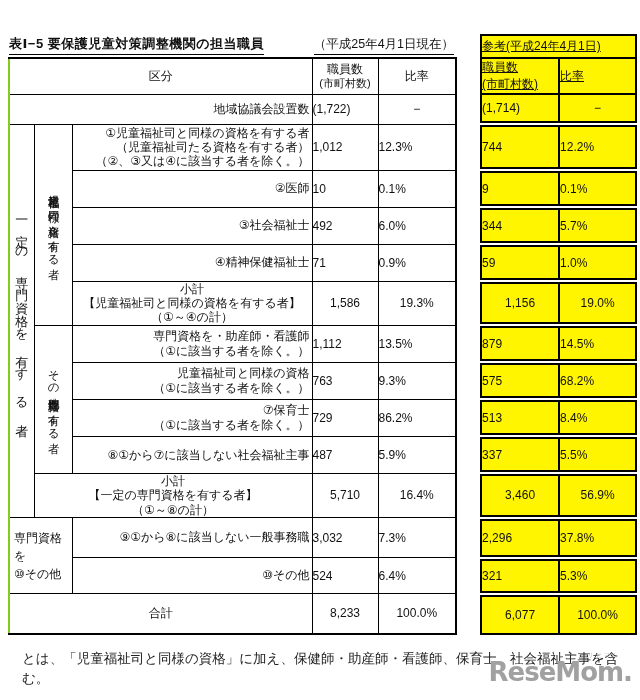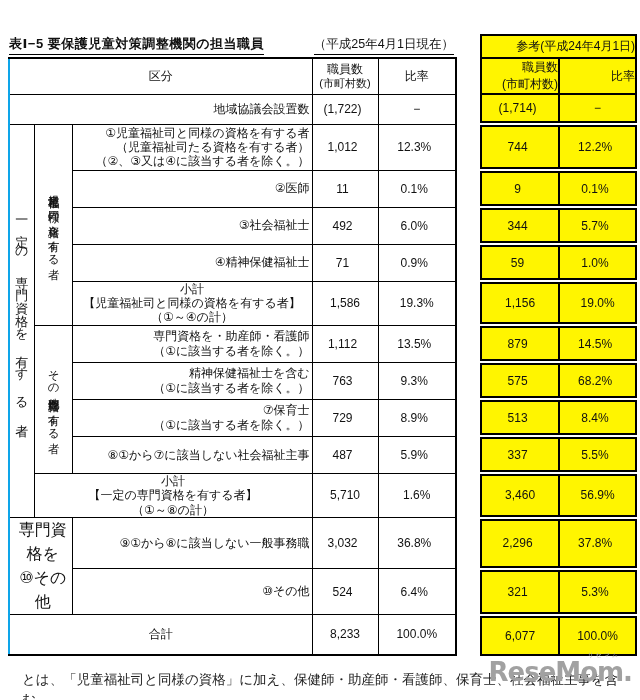--- a/index.html
+++ b/index.html
@@ -5,40 +5,40 @@
   html,body{margin:0;padding:0;}
   body{
     width:640px;height:700px;background:#fff;position:relative;overflow:hidden;
     font-family:"Liberation Sans","DejaVu Sans",sans-serif;color:#111;
   }
   .wrap{position:absolute;left:8px;top:34px;width:628px;}
   table{border-collapse:collapse;table-layout:fixed;width:627px;}
   td{border:1px solid #000;font-size:12px;vertical-align:middle;padding:0;overflow:hidden;}
   td.nb{border:none;}
   
-  .eL{border-left:2px solid #0ea5e9;margin-left:17px;} .eR{border-right:2px solid #000;}
+  .eL{border-left:2px solid #84cc16;margin-left:17px;} .eR{border-right:2px solid #000;}
   .eT{border-top:2px solid #000;} .eB{border-bottom:2px solid #000;}
   
   .yc{background:var(--highlight,#fff500);border-left:2px solid #000;border-right:2px solid #000;
       border-top:6px double #000;border-bottom:6px double #000;}
-  .yh{background:var(--highlight,#fff500);border:2px solid #000;text-align:right;}
+  .yh{background:var(--highlight,#fff500);border:2px solid #000;text-align:left;text-decoration:underline;}
   .yt2{border-top:2px solid #000;} .yb2{border-bottom:2px solid #000;}
   .titlebar{display:flex;justify-content:space-between;align-items:flex-end;padding:0 2px 2px 0;}
   .t-title{font-weight:bold;font-size:13px;border-bottom:1.5px solid #000;padding-bottom:1px;letter-spacing:.5px;}
   .t-date{font-size:12.5px;border-bottom:1.5px solid #000;padding-bottom:1px;}
   .hd{text-align:center;line-height:1.2;}
   .hd .sub{font-size:11px;}
   .d{padding:1px 2px 1px 4px;line-height:1.2;text-align:right;}
-  .num{text-align:center;padding-right:5px;}
+  .num{text-align:left;padding-right:5px;}
   .ctr{text-align:center;padding:0;}
   .vcell{text-align:center;}
   .v{writing-mode:vertical-rl;text-orientation:upright;display:inline-block;line-height:1;}
   .v-outer{font-size:13px;letter-spacing:13px;}
   .v-in{font-size:11.5px;letter-spacing:.5px;}
-  .noq{padding-left:4px;line-height:1.5;font-size:16px;text-align:center;}
+  .noq{padding-left:4px;line-height:1.5;font-size:12px;text-align:left;}
   .fn{margin-top:14px;font-family:"Liberation Serif","DejaVu Serif",serif;font-size:13.5px;
       line-height:1.55;color:#222;width:627px;}
   .fn .l2{padding-left:14px;}
   .wm{position:absolute;right:8px;top:652px;text-align:right;line-height:1;}
   .wm-ruby{font-size:6px;color:#b5b5b5;letter-spacing:2px;padding-right:12px;margin-bottom:1px;}
   .wm-text{font-size:26px;font-weight:bold;color:var(--watermark,#a1a1a1);letter-spacing:-1px;
            font-family:"DejaVu Sans","Liberation Sans",sans-serif;}
 </style>
 </head>
 <body>
@@ -104,21 +104,21 @@
     <td class="num eR">12.3%</td>
     <td class="nb"></td>
     <td class="yc num">744</td>
     <td class="yc num">12.2%</td>
   </tr>
 
   <tr style="height:37px">
     <td class="d">
             <div>②医師</div>
           </td>
-    <td class="num">11</td>
+    <td class="num">10</td>
     <td class="num eR">0.1%</td>
     <td class="nb"></td>
     <td class="yc num">9</td>
     <td class="yc num">0.1%</td>
   </tr>
 
   <tr style="height:37px">
     <td class="d">
             <div>③社会福祉士</div>
           </td>
@@ -161,37 +161,37 @@
     </td>
     <td class="num">1,112</td>
     <td class="num eR">13.5%</td>
     <td class="nb"></td>
     <td class="yc num">879</td>
     <td class="yc num">14.5%</td>
   </tr>
 
   <tr style="height:37px">
     <td class="d">
-      <div>精神保健福祉士を含む</div>
+      <div>児童福祉司と同様の資格</div>
       <div>（①に該当する者を除く。）</div>
     </td>
     <td class="num">763</td>
     <td class="num eR">9.3%</td>
     <td class="nb"></td>
     <td class="yc num">575</td>
     <td class="yc num">68.2%</td>
   </tr>
 
   <tr style="height:37px">
     <td class="d">
       <div>⑦保育士</div>
       <div>（①に該当する者を除く。）</div>
     </td>
     <td class="num">729</td>
-    <td class="num eR">8.9%</td>
+    <td class="num eR">86.2%</td>
     <td class="nb"></td>
     <td class="yc num">513</td>
     <td class="yc num">8.4%</td>
   </tr>
 
   <tr style="height:37px">
     <td class="d">
             <div>⑧①から⑦に該当しない社会福祉主事</div>
           </td>
     <td class="num">487</td>
@@ -201,36 +201,36 @@
     <td class="yc num">5.5%</td>
   </tr>
 
   <tr style="height:44px">
     <td class="ctr" colspan="2" style="line-height:1.2">
       <div>小計</div>
       <div>【一定の専門資格を有する者】</div>
       <div>（①～⑧の計）</div>
     </td>
     <td class="ctr">5,710</td>
-    <td class="ctr eR">1.6%</td>
+    <td class="ctr eR">16.4%</td>
     <td class="nb"></td>
     <td class="yc ctr">3,460</td>
     <td class="yc ctr">56.9%</td>
   </tr>
 
   <tr style="height:40px">
     <td class="noq eL" colspan="2" rowspan="2">
       <div>専門資格を</div>
       <div>⑩その他</div>
     </td>
     <td class="d">
             <div>⑨①から⑧に該当しない一般事務職</div>
           </td>
     <td class="num">3,032</td>
-    <td class="num eR">36.8%</td>
+    <td class="num eR">7.3%</td>
     <td class="nb"></td>
     <td class="yc num">2,296</td>
     <td class="yc num">37.8%</td>
   </tr>
 
   <tr style="height:36px">
     <td class="d">
             <div>⑩その他</div>
           </td>
     <td class="num">524</td>

